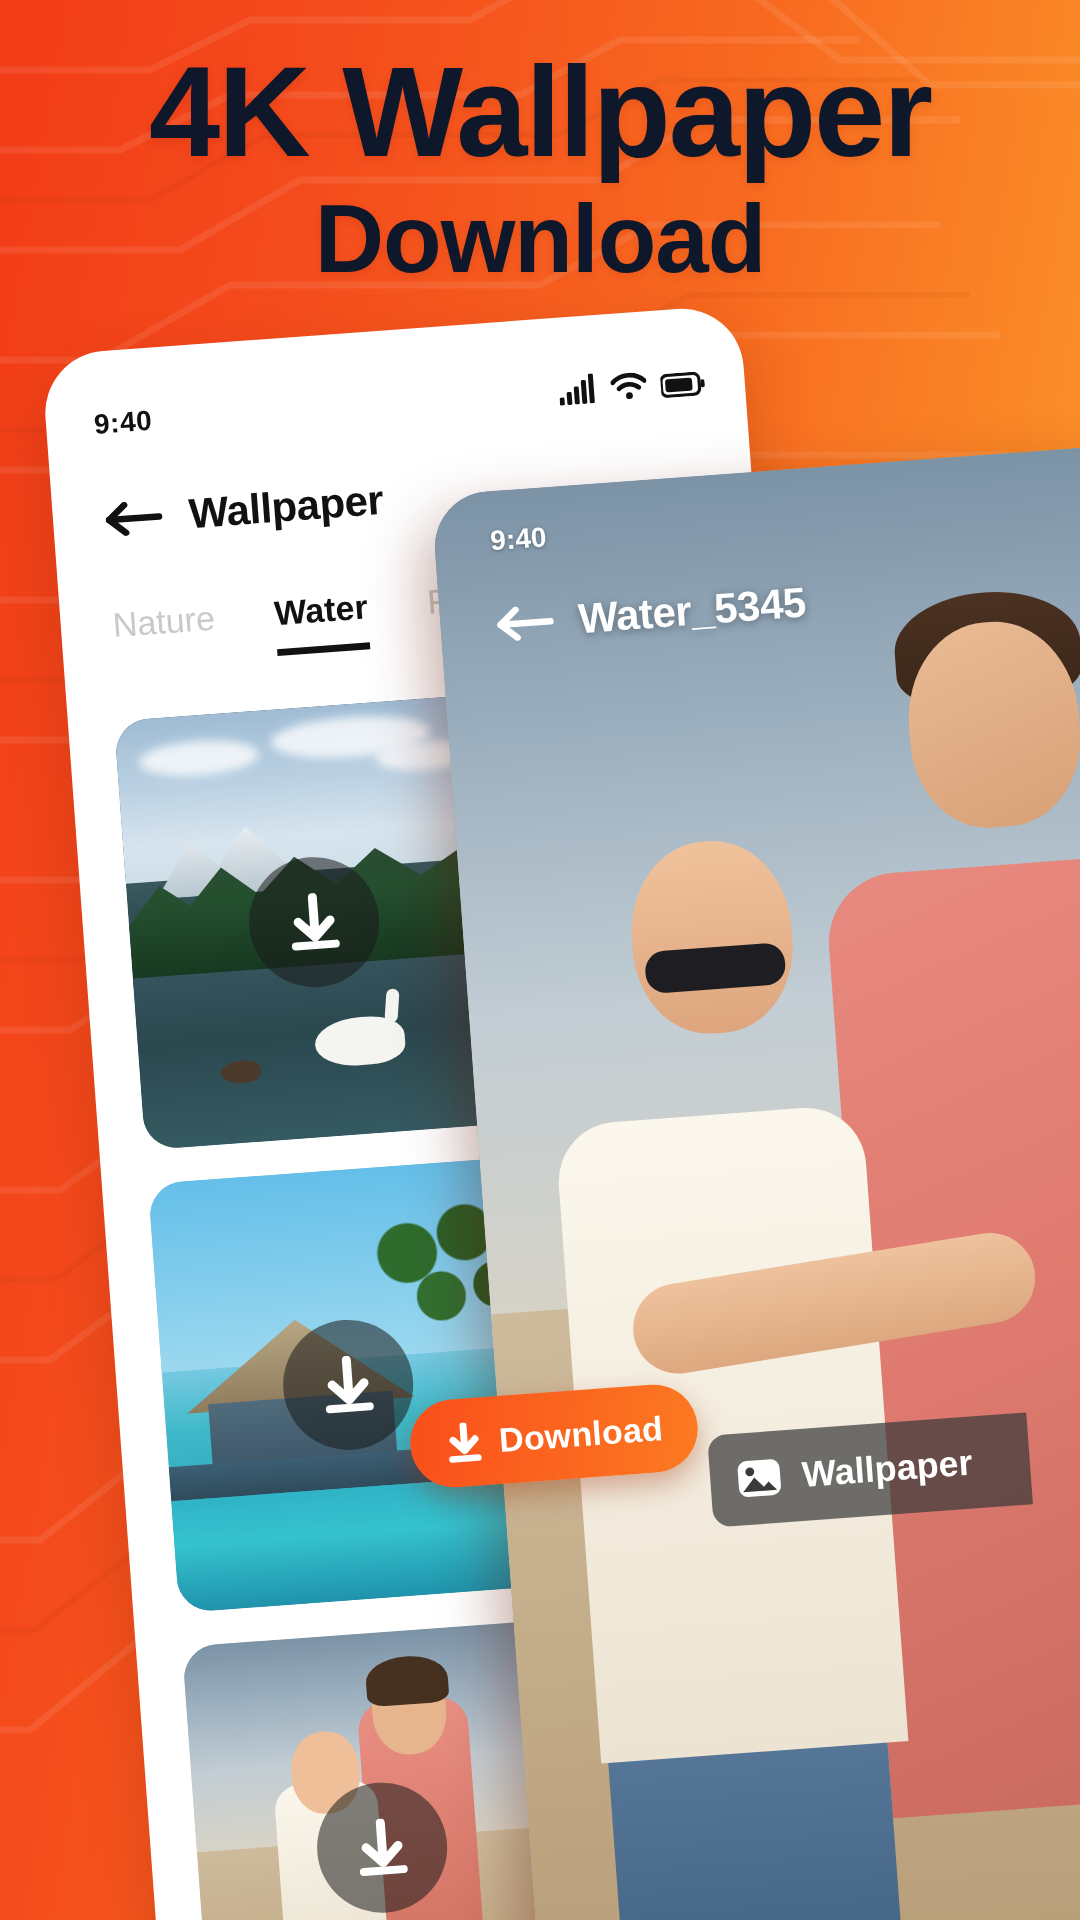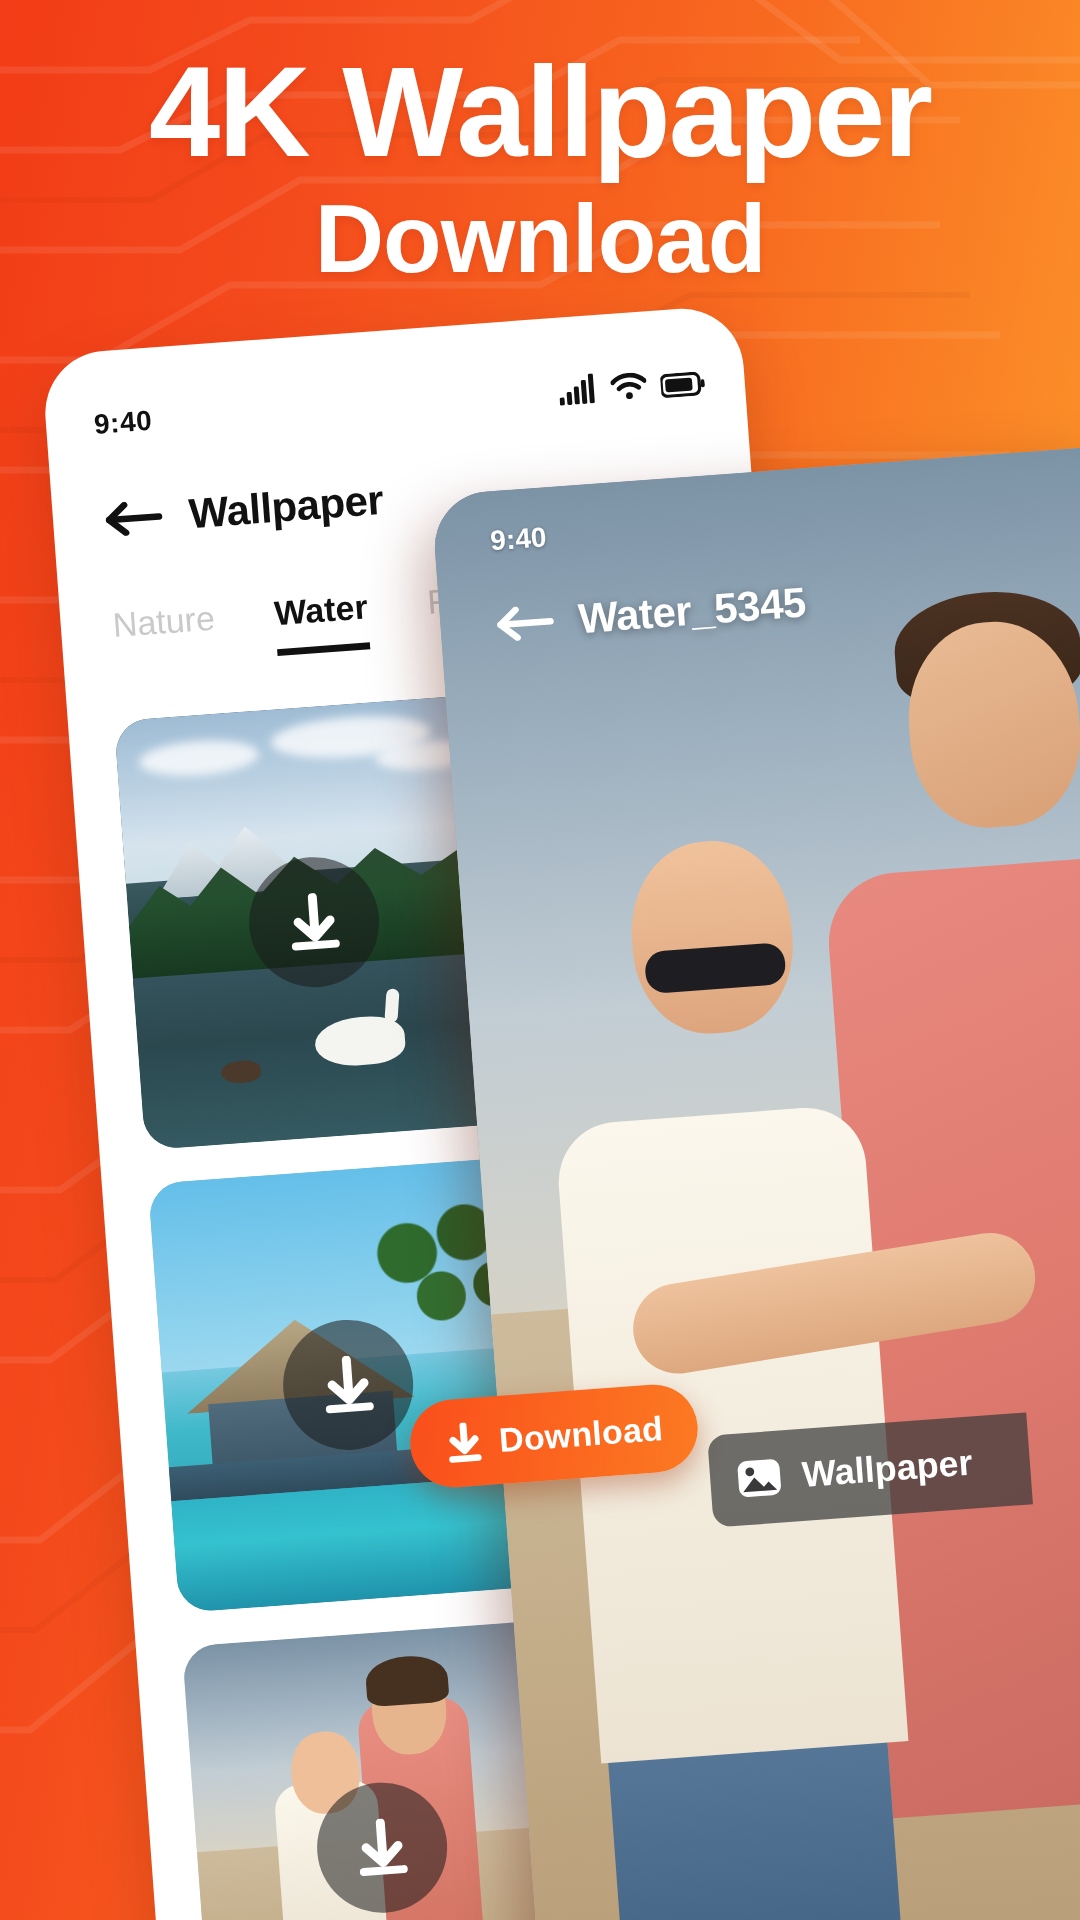--- a/index.html
+++ b/index.html
@@ -15,21 +15,21 @@
     position:absolute; inset:0;
     background:linear-gradient(100deg,#F23C17 0%, #F44A1C 22%, #F86A20 55%, #FB8E28 82%, #FC9A2B 100%);
     overflow:hidden;
   }
   .bg svg { position:absolute; inset:0; width:100%; height:100%; }
 
   
   .headline {
     position:absolute; top:48px; left:0; width:1080px;
     text-align:center; z-index:6;
-    color:#ffffff;
+    color:#0f172a;
   }
   .headline .l1 {
     font-size:128px; font-weight:bold; letter-spacing:-2px;
     line-height:1.0; display:block;
     text-shadow:0 3px 10px rgba(120,25,0,.13);
   }
   .headline .l2 {
     font-size:96px; font-weight:bold; letter-spacing:-1px;
     line-height:1.15; display:block; margin-top:8px;
     text-shadow:0 3px 10px rgba(120,25,0,.13);

